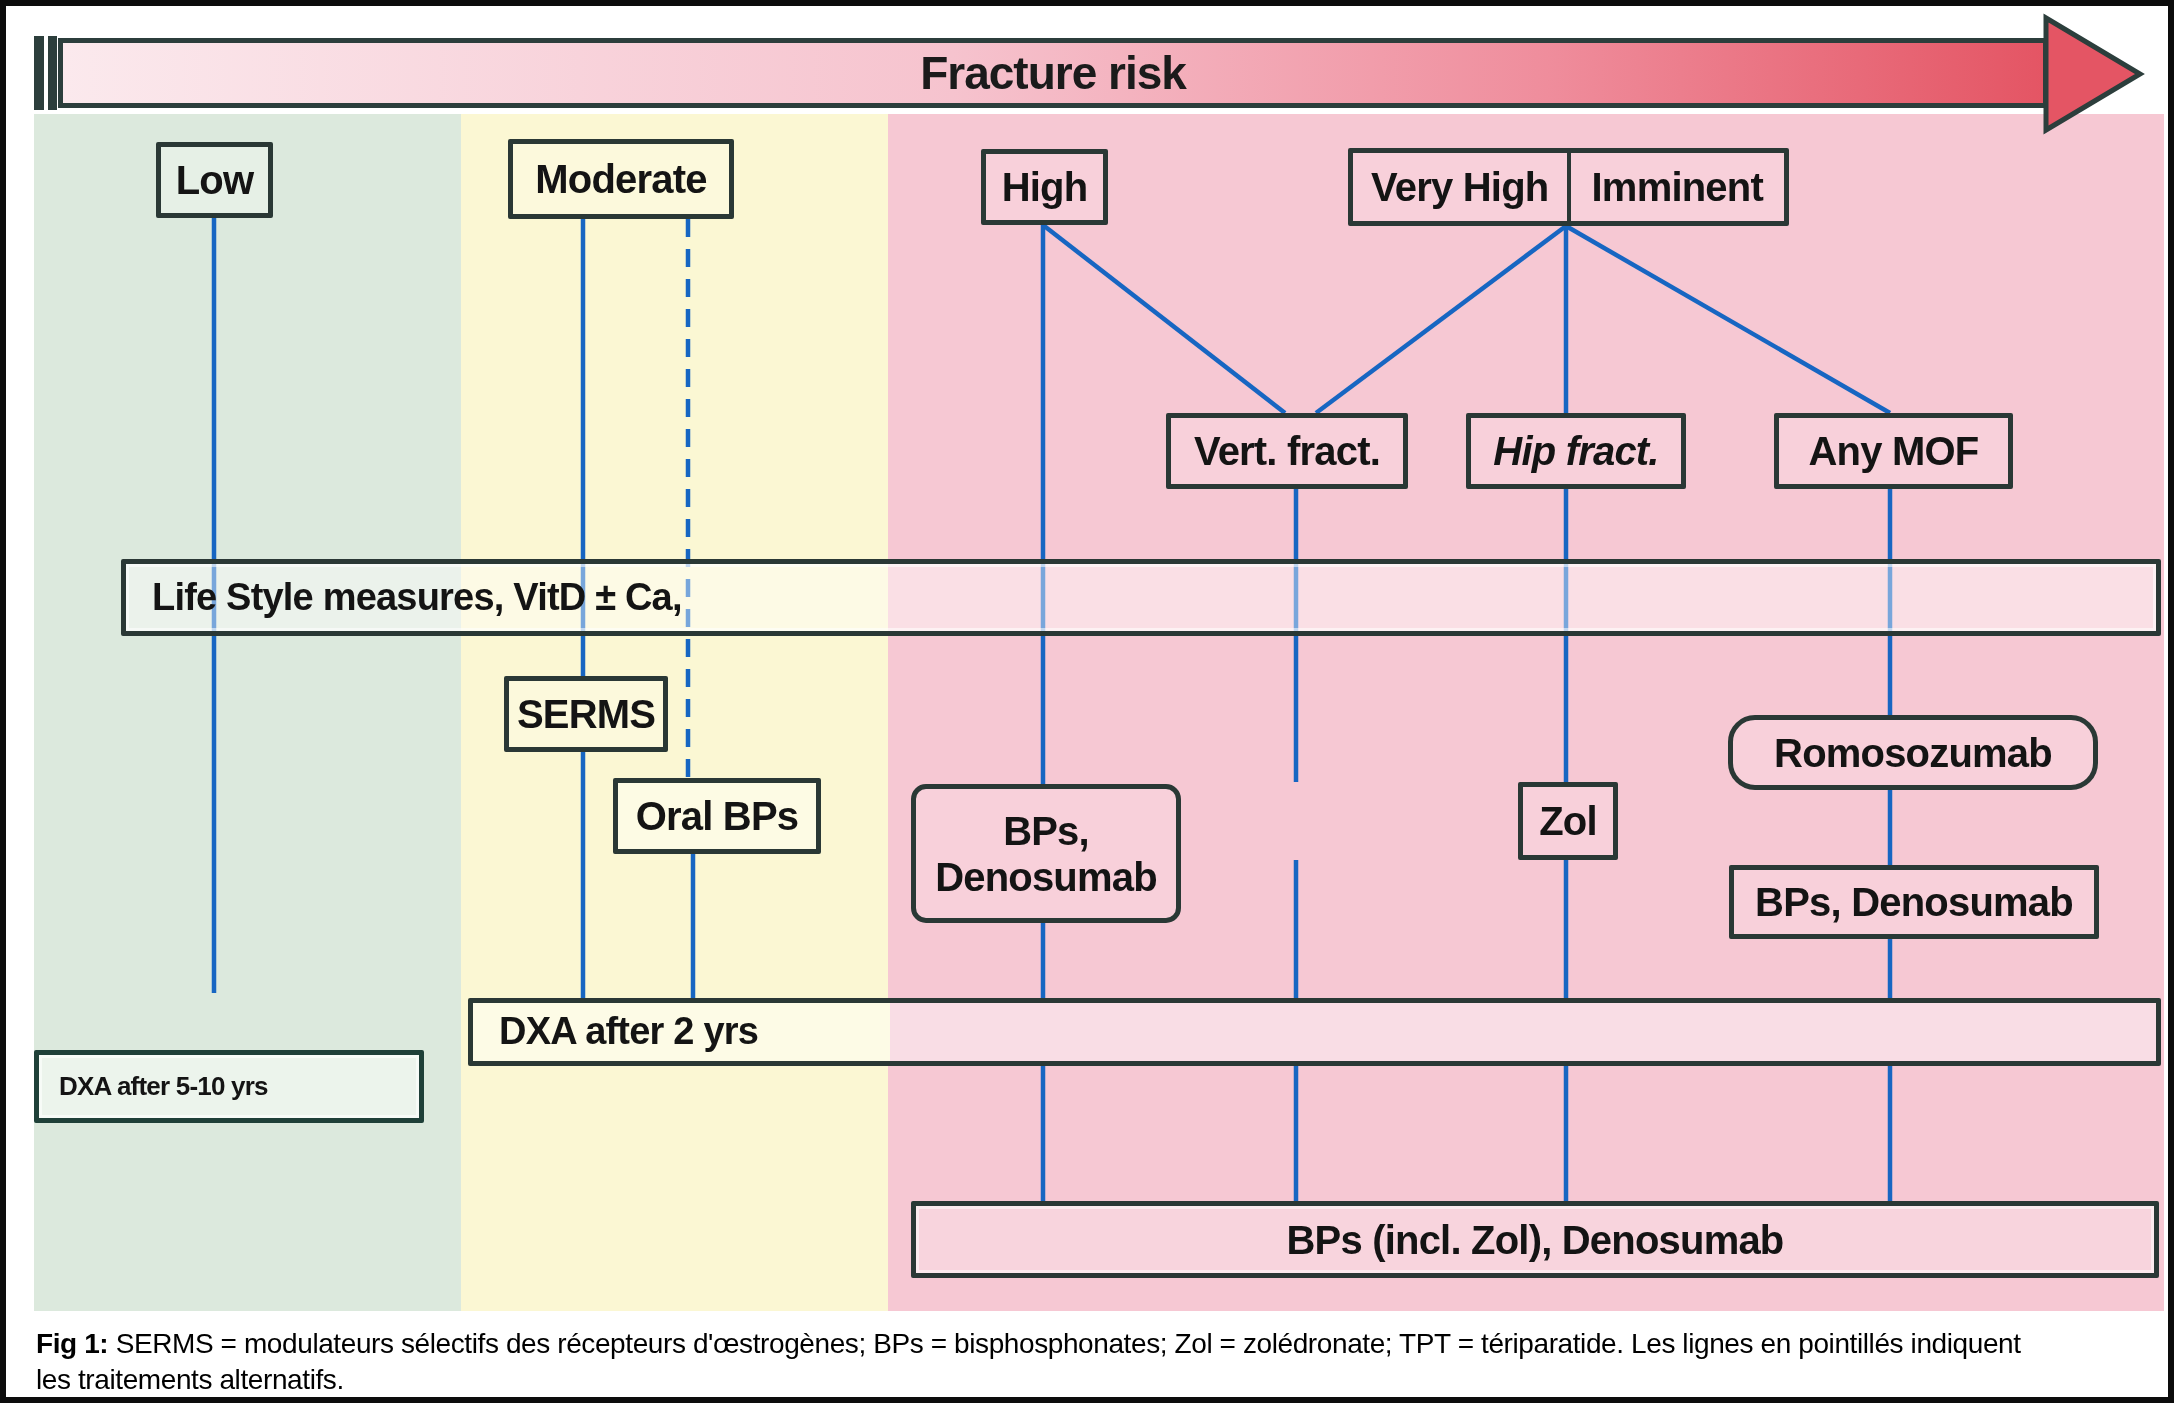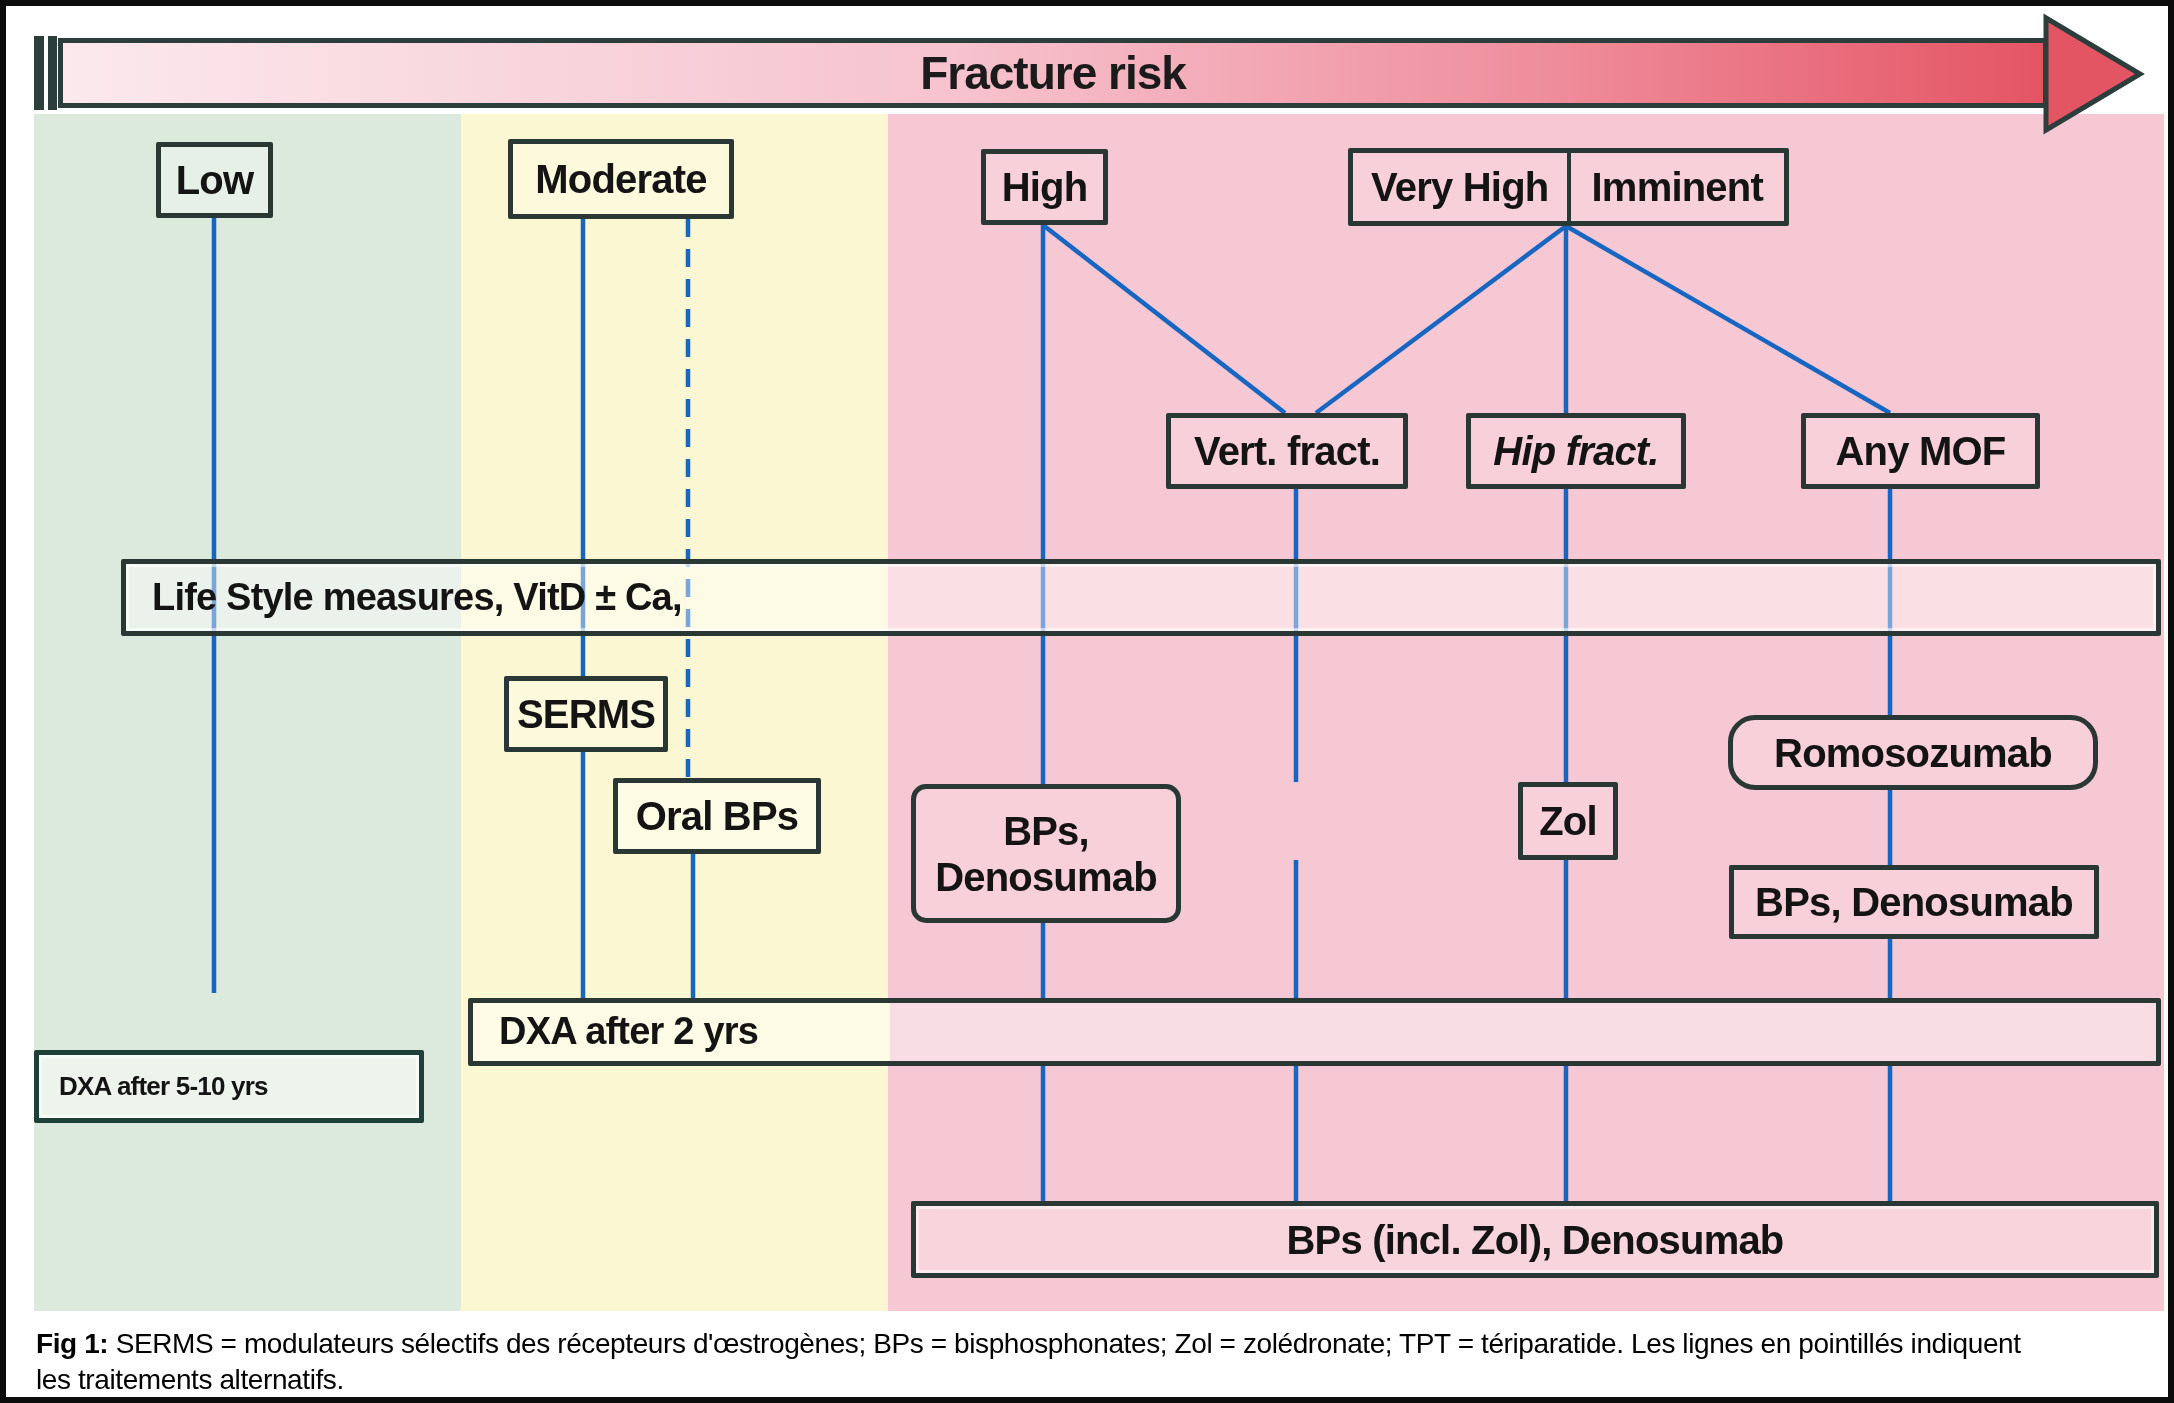--- a/index.html
+++ b/index.html
@@ -41,21 +41,21 @@
   .prewrap{white-space:pre-line;border-radius:15px;}
   
   .low{left:150px;top:136px;width:117px;height:76px;background:#e6f0e6;}
   .moderate{left:502px;top:133px;width:226px;height:80px;background:#fcf9dc;}
   .high{left:975px;top:143px;width:127px;height:76px;}
   .vhwrap{left:1342px;top:142px;width:441px;height:78px;padding:0;align-items:flex-end;}
   .vhcell{flex:1;height:100%;display:flex;align-items:center;justify-content:center;}
   .vhcell.first{border-right:4px solid #2a3835;}
   .vert{left:1160px;top:407px;width:242px;height:76px;}
   .hip{left:1460px;top:407px;width:220px;height:76px;font-style:italic;}
-  .anymof{left:1768px;top:407px;width:239px;height:76px;margin-left:27px;}
+  .anymof{left:1768px;top:407px;width:239px;height:76px;}
   .lifestyle{
     left:115px;top:553px;width:2040px;height:77px;
     background:rgba(255,255,255,0.42);
     box-shadow:inset 0 0 0 3px rgba(255,255,255,0.55);
     padding-left:26px;font-size:38px;
   }
   .serms{left:498px;top:670px;width:164px;height:76px;background:#fcf9dc;}
   .oralbps{left:607px;top:772px;width:208px;height:76px;background:#fdfbe4;}
   .bpsleft{left:905px;top:778px;width:270px;height:139px;}
   .tpt{left:1217px;top:776px;width:163px;height:78px;}

